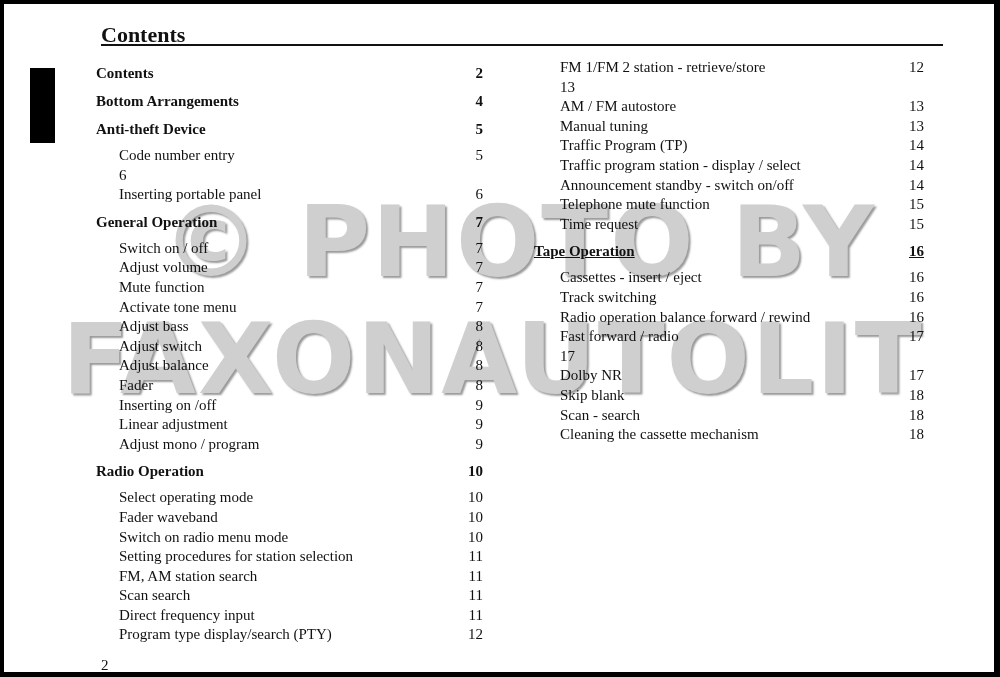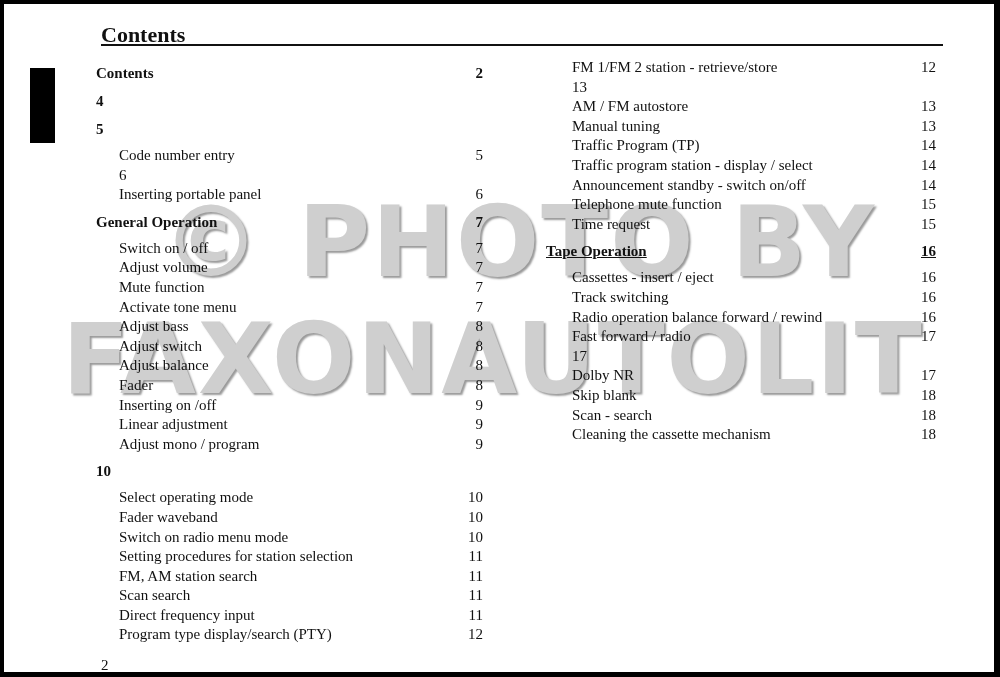--- a/index.html
+++ b/index.html
@@ -22,21 +22,21 @@
   }
   .watermark {
     position: absolute; left: 0; width: 990px; text-align: center; font-family: "DejaVu Sans", sans-serif;
     font-weight: bold; color: #cfcfcf; letter-spacing: 2px; white-space: nowrap; z-index: 0;
     text-shadow: 2px 2px 2px #9a9a9a;
   }
   .wm1 { top: 188px; font-size: 98px; line-height: 100px; left: 20px; }
   .wm2 { top: 305px; font-size: 98px; line-height: 100px; left: -6px; }
   .col { position: absolute; z-index: 1; }
   .col-left { left: 92px; top: 56px; width: 387px; }
-  .col-right { left: 540px; top: 56px; width: 392px; }
+  .col-right { left: 528px; top: 56px; width: 392px; }
   .sec-row, .item-row {
     display: flex; justify-content: space-between; align-items: baseline;
   }
   .sec-row { font-weight: bold; font-size: 15px; height: 28px; line-height: 26px; }
   .sec-row .pg { font-weight: bold; }
   .sec-row.gap-after { margin-bottom: 2px; }
   .item-row { font-size: 15px; height: 19.6px; line-height: 19.6px; padding-left: 23px; }
   .item-row .pg { text-align: left; }
   .item-list { margin-bottom: 4px; }
   .col-right .item-row { padding-left: 28px; }
@@ -54,23 +54,25 @@
   <div class="title">Contents</div>
   <div class="title-rule"></div>
   <div class="tab-marker"></div>
 
   <div class="col col-left">
     <div class="sec-row">
       <span>Contents</span>
       <span class="pg">2</span>
     </div>
     <div class="sec-row">
+      <span>Bottom Arrangements</span>
       <span class="pg">4</span>
     </div>
     <div class="sec-row gap-after">
+      <span>Anti-theft Device</span>
       <span class="pg">5</span>
     </div>
     <div class="item-list">
       <div class="item-row">
           <span>Code number entry</span>
           <span class="pg">5</span>
         </div>
       <div class="item-row">
           <span class="pg">6</span>
         </div>
@@ -125,20 +127,21 @@
           <span>Linear adjustment</span>
           <span class="pg">9</span>
         </div>
       <div class="item-row">
           <span>Adjust mono / program</span>
           <span class="pg">9</span>
         </div>
     </div>
 
     <div class="sec-row gap-after">
+      <span>Radio Operation</span>
       <span class="pg">10</span>
     </div>
     <div class="item-list">
       <div class="item-row">
           <span>Select operating mode</span>
           <span class="pg">10</span>
         </div>
       <div class="item-row">
           <span>Fader waveband</span>
           <span class="pg">10</span>

